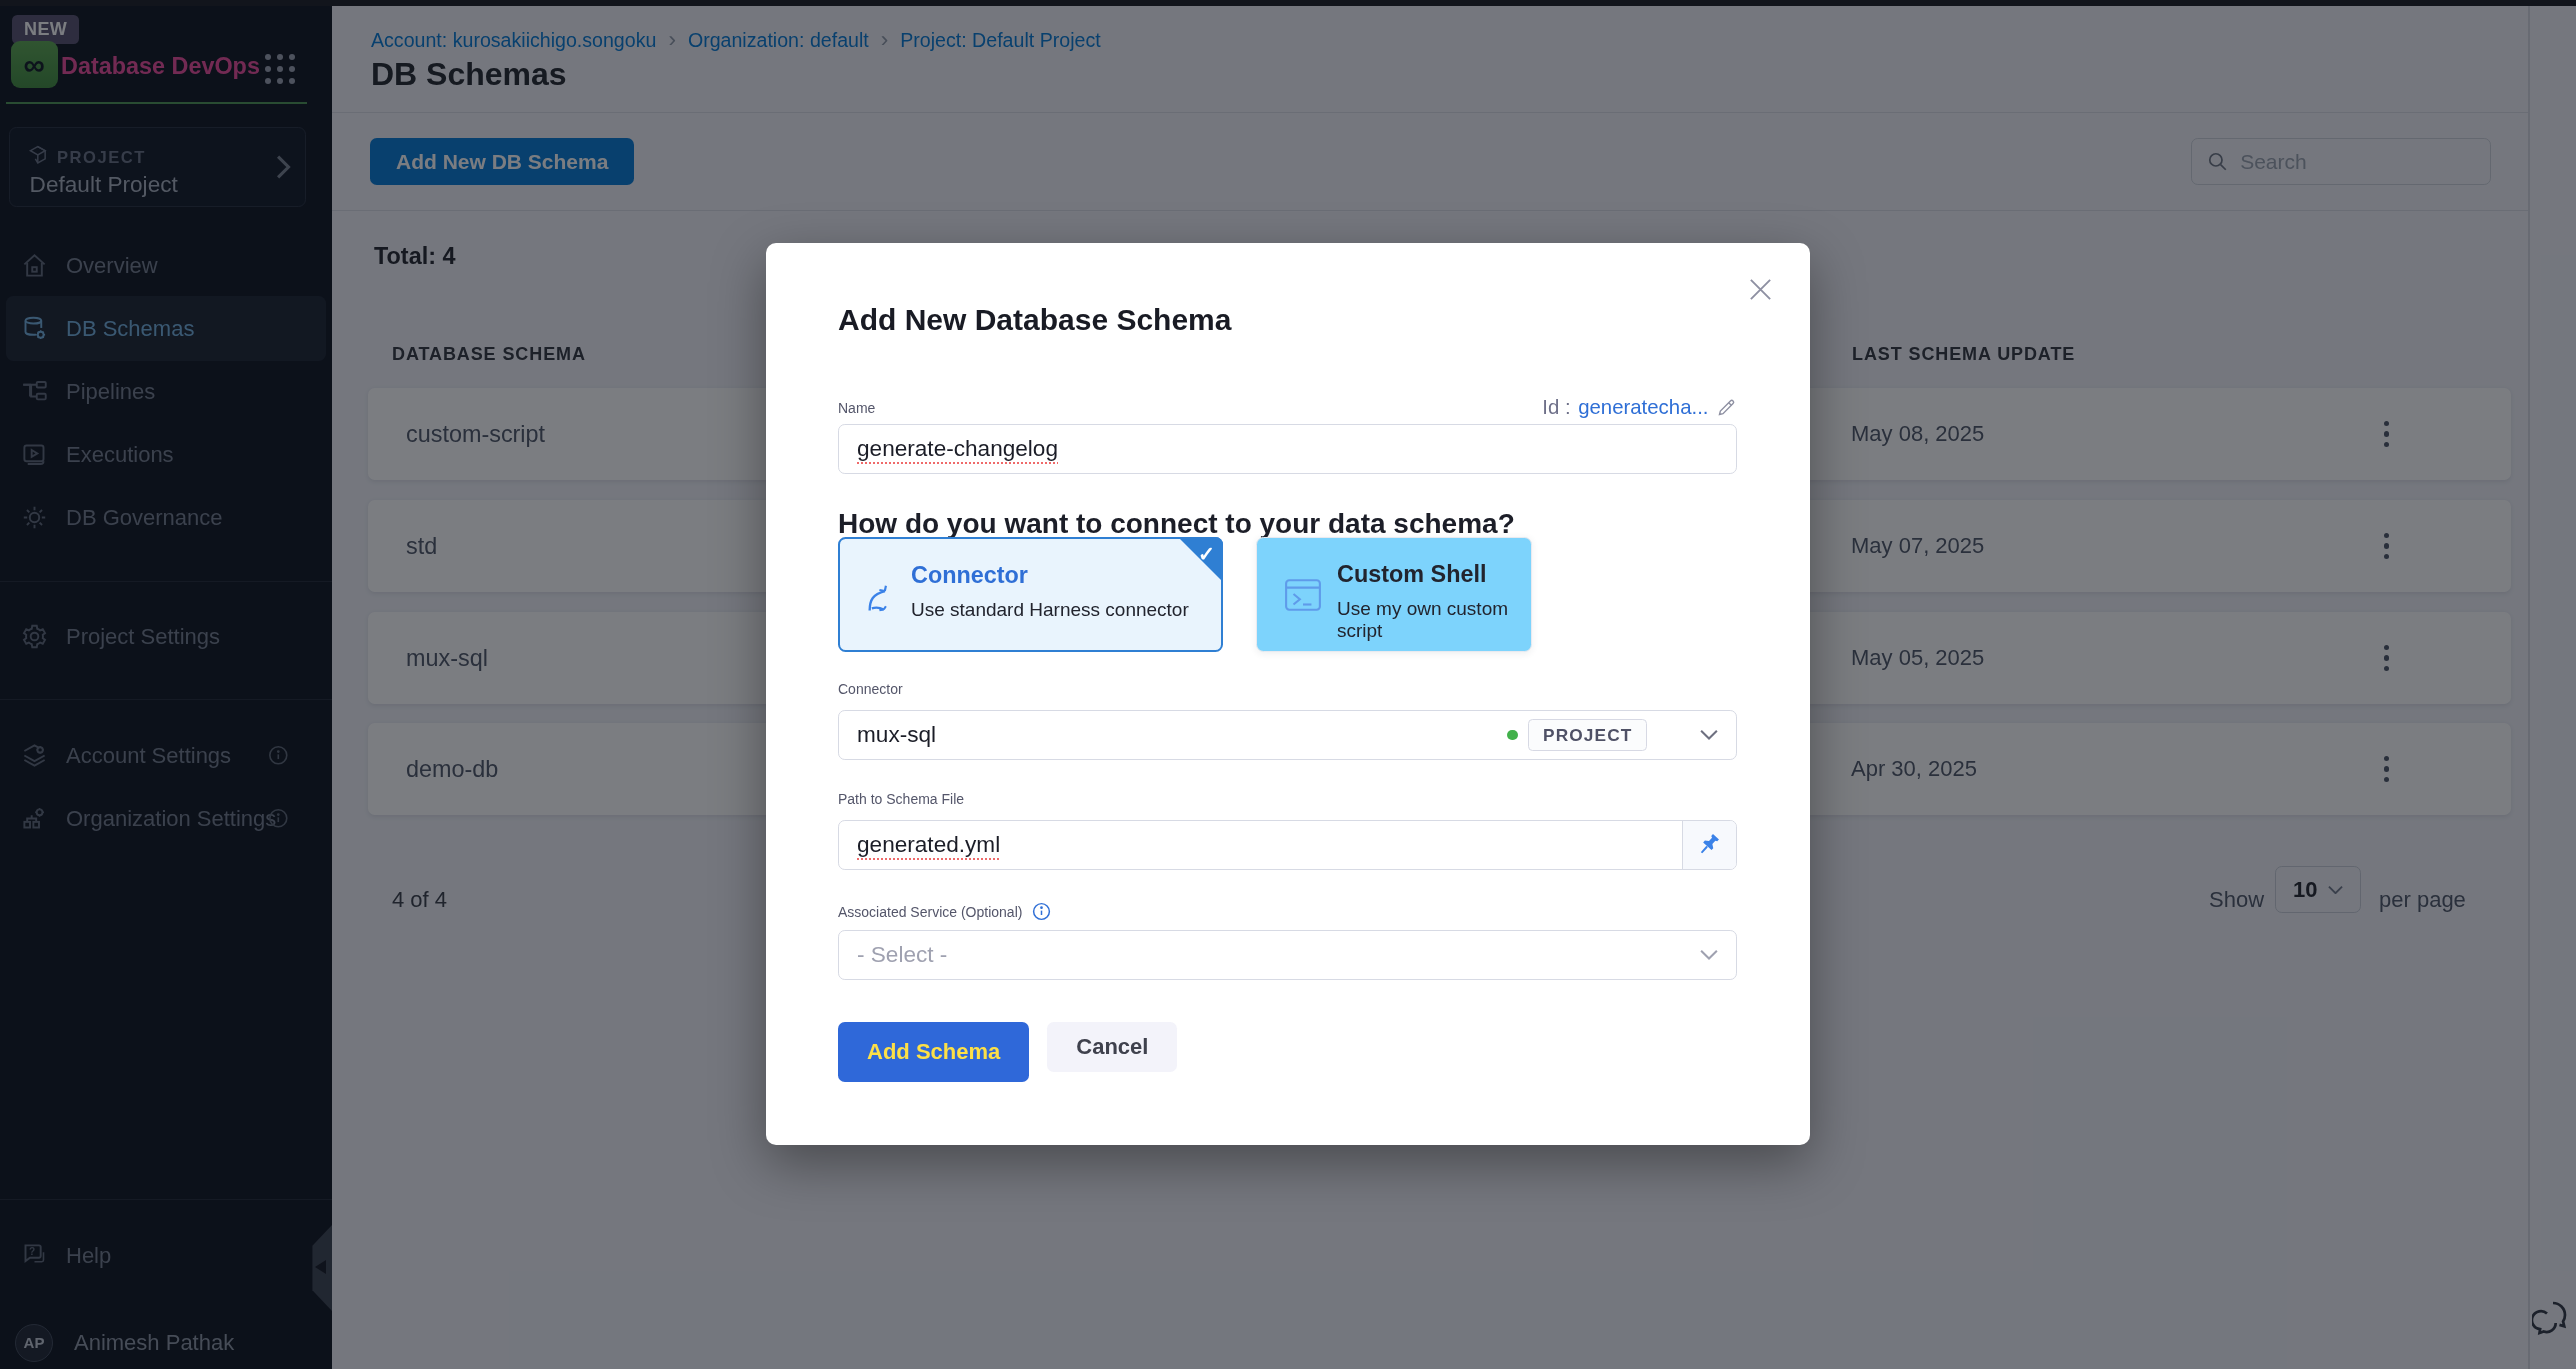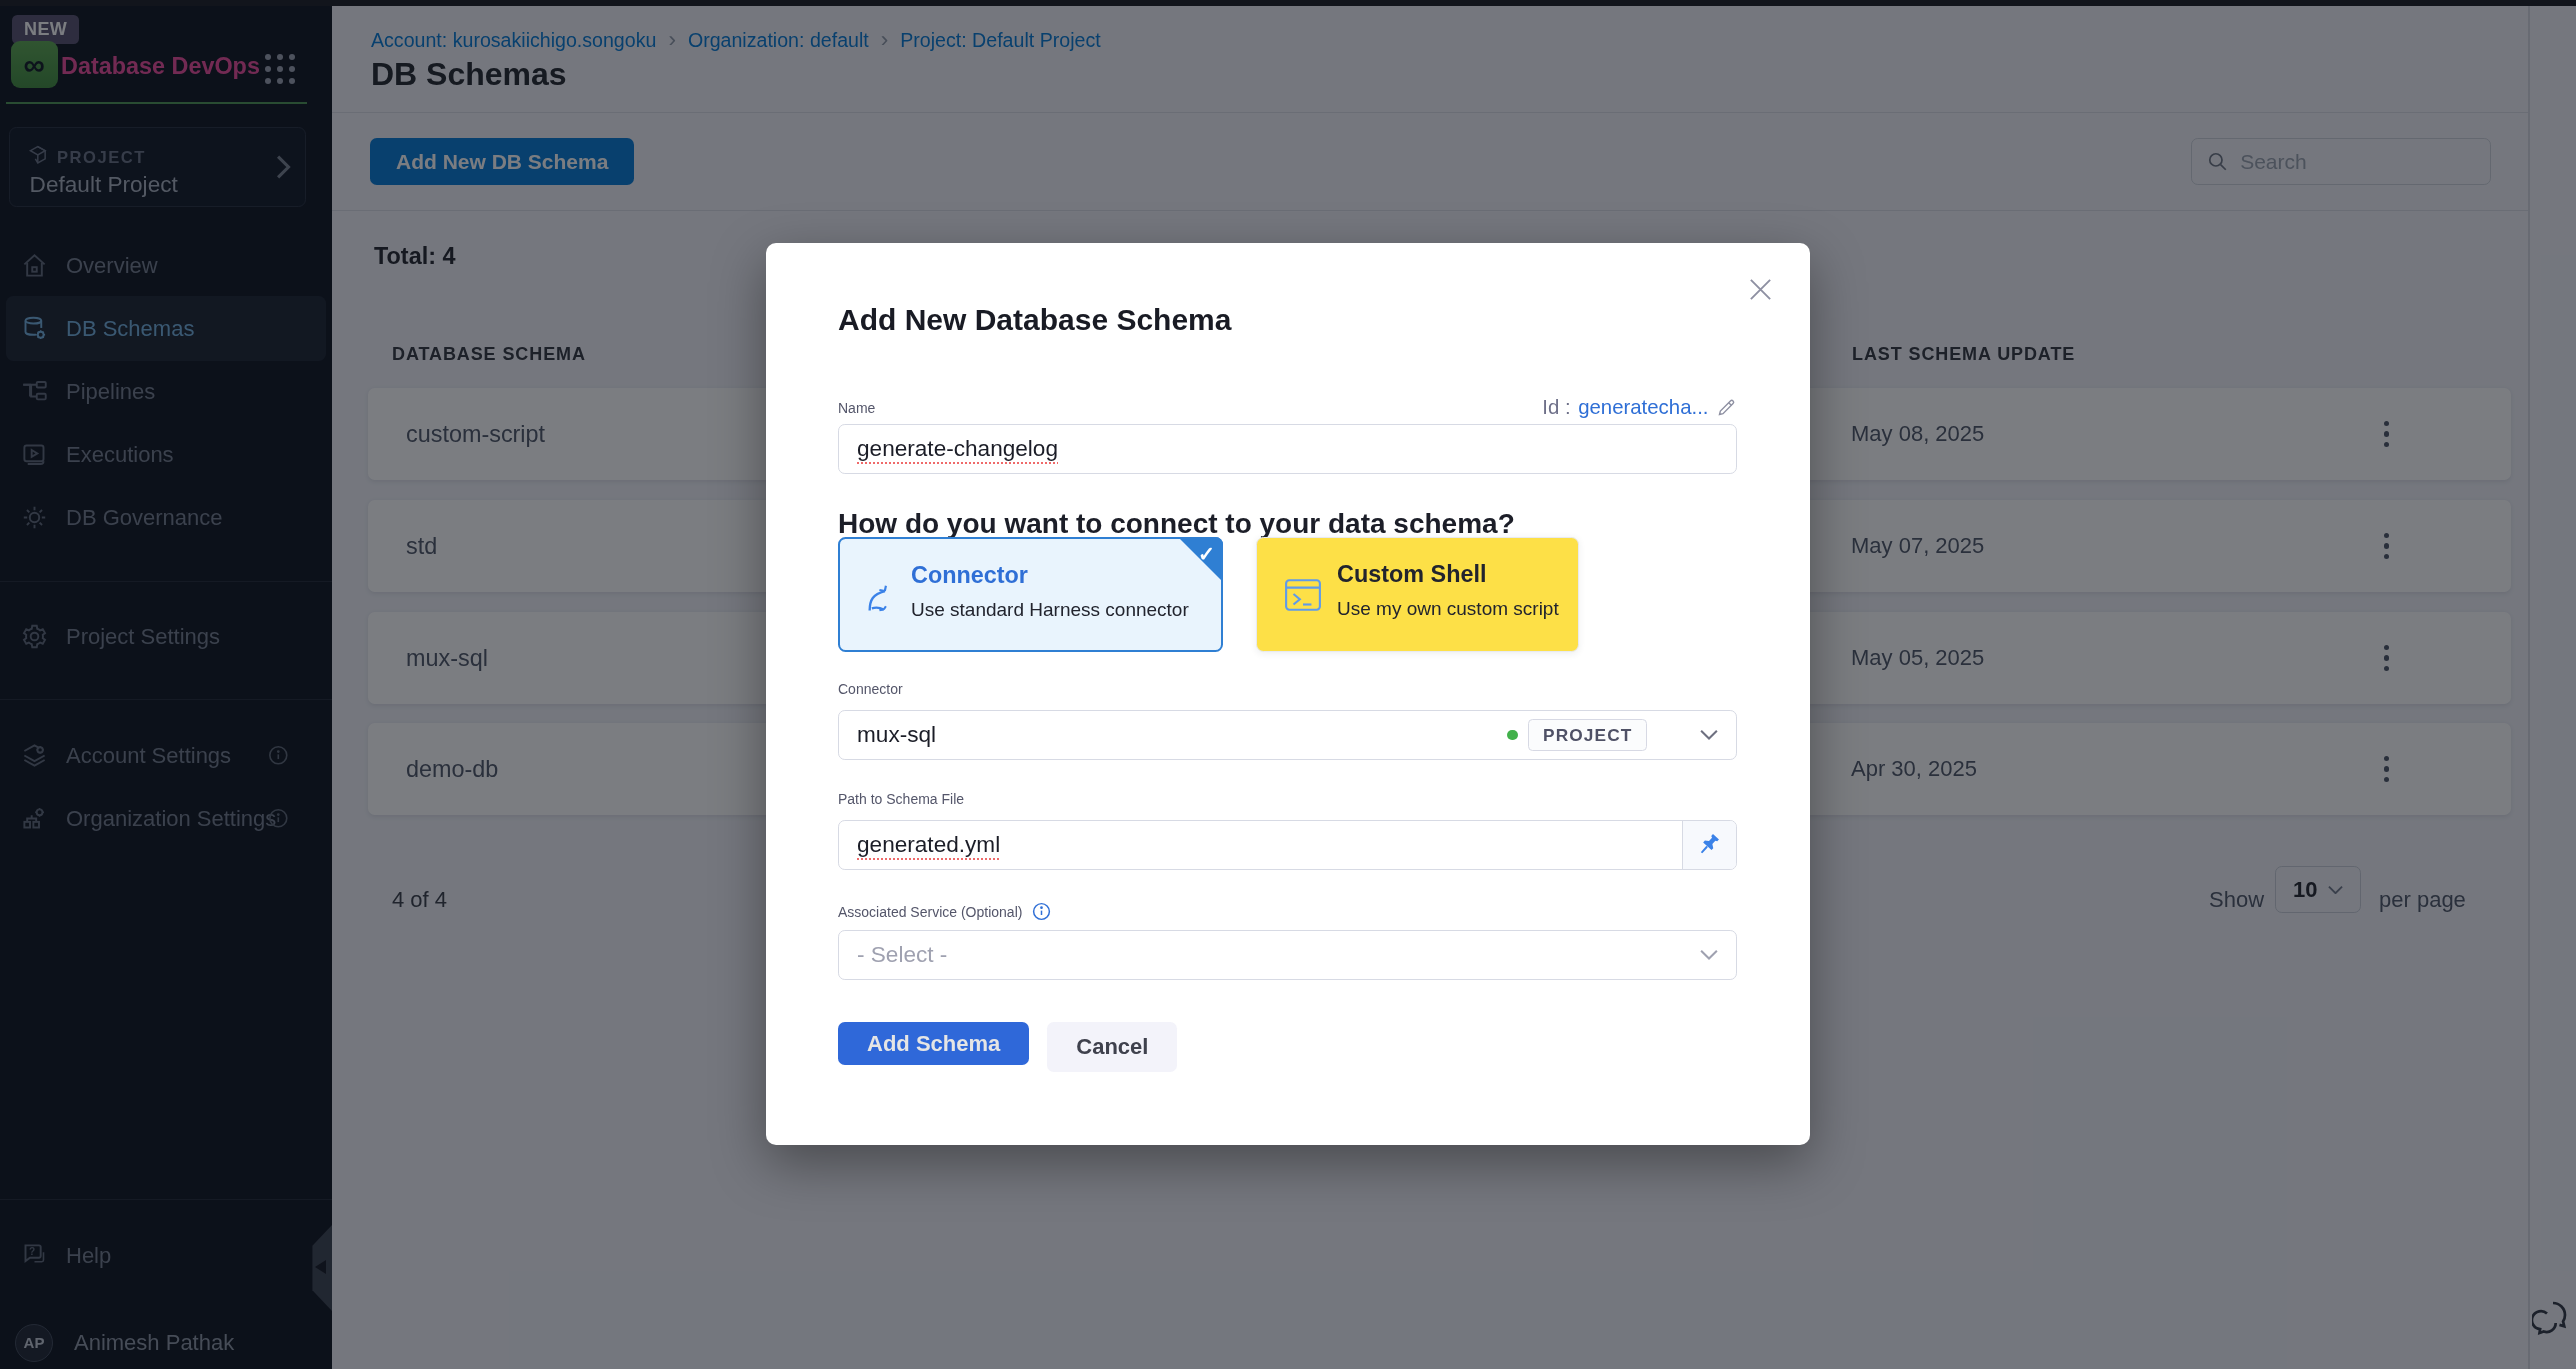--- a/index.html
+++ b/index.html
@@ -111,21 +111,21 @@
   .input-box { position:absolute; left:72px; width:899px; height:50px; border:1.5px solid #d7dae4;
     border-radius:6.8px; background:#fff; display:flex; align-items:center; padding:0 18px; font-size:22.6px;
     color:#1b1d27; cursor:text; }
   .spell { text-decoration-line:underline; text-decoration-style:dotted; text-decoration-color:#ef6a6a;
     text-decoration-thickness:2.3px; text-underline-offset:6px; }
 
   .question { position:absolute; left:72px; top:265px; font-size:28px; font-weight:bold; color:#1c1e28; }
 
   .option-card { position:absolute; top:294px; height:115px; border-radius:7.5px; cursor:pointer; }
   .card-connector { left:72px; width:385px; background:#e9f4fd; border:2.3px solid #2f7fd3; }
-  .card-shell { left:490px; width:323px; background:#fde047; border:1.5px solid #e8eaf0;
+  .card-shell { left:490px; width:276px; background:#7dd3fc; border:1.5px solid #e8eaf0;
     box-shadow:0 1.5px 7.5px rgba(40,48,70,.08); }
   .option-card .oicon { position:absolute; left:21px; top:38px; }
   .card-shell .oicon { left:27px; top:39px; }
   .option-card .otitle { position:absolute; left:71px; top:22.6px; font-size:23.4px; font-weight:bold; color:#22242e; }
   .card-connector .otitle { color:#2f6fd6; }
   .card-shell .otitle { left:80px; }
   .option-card .osub { position:absolute; left:71px; top:60px; font-size:19px; color:#22242e; }
   .card-shell .osub { left:80px; }
   .ribbon { position:absolute; top:-2.3px; right:-2.3px; width:0; height:0;
     border-top:45px solid #2f7fd3; border-left:45px solid transparent; border-top-right-radius:7.5px; }
@@ -146,21 +146,21 @@
     border-radius:6.8px; display:flex; background:#fff; overflow:hidden; }
   .path-text { flex:1; display:flex; align-items:center; padding:0 18px; font-size:22.6px; color:#1b1d27; cursor:text; }
   .pin-seg { width:54px; border-left:1.5px solid #d7dae4; background:#f7f9fd; display:flex; align-items:center;
     justify-content:center; cursor:pointer; }
 
   .lbl-service { position:absolute; top:658px; display:flex; align-items:center; gap:9px; }
   .service-select { top:687px; }
   .placeholder { color:#9fa1b0; }
 
   .modal-actions { position:absolute; left:72px; top:779px; display:flex; gap:18px; }
-  .btn-submit { height:43px; padding:0 29px; background:#2f68d9; color:#e5e5e5; font-size:22px; font-weight:bold;
+  .btn-submit { height:60px; padding:0 29px; background:#2f68d9; color:#fde047; font-size:22px; font-weight:bold;
     border:none; border-radius:6.8px; cursor:pointer; font-family:inherit; }
   .btn-cancel { height:50px; padding:0 29px; background:#f3f3fa; color:#3f414d; font-size:22px; font-weight:bold;
     border:none; border-radius:6.8px; cursor:pointer; font-family:inherit; }
 
   svg.ic { display:block; }
 </style>
 </head>
 <body>
 
 <div id="page">

